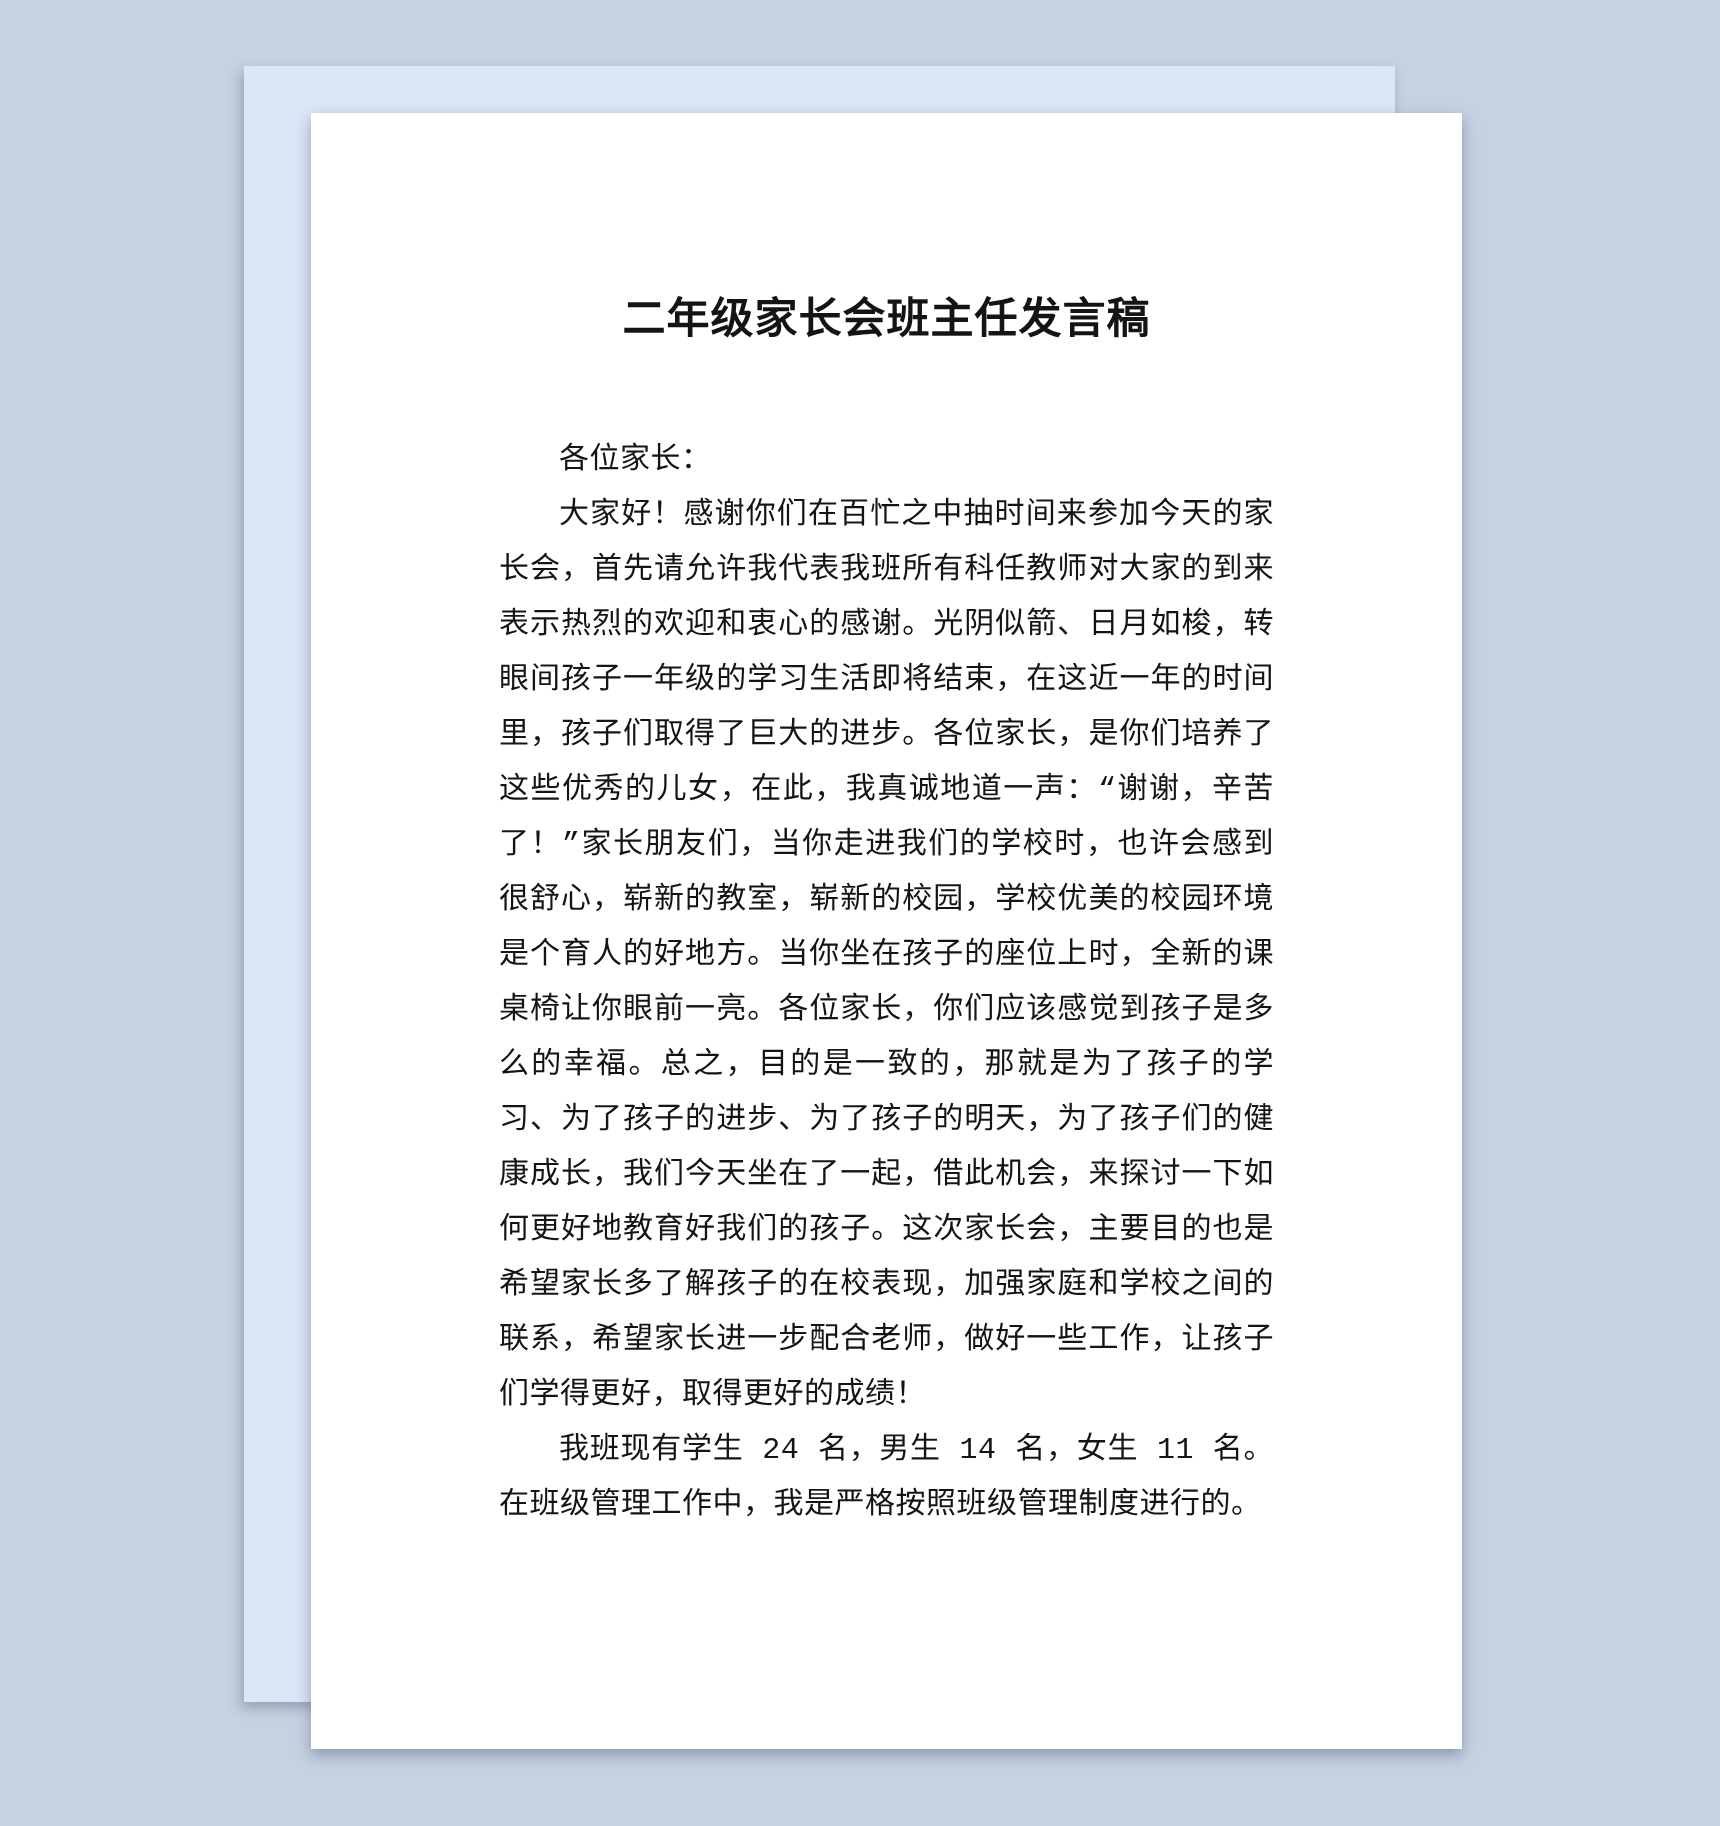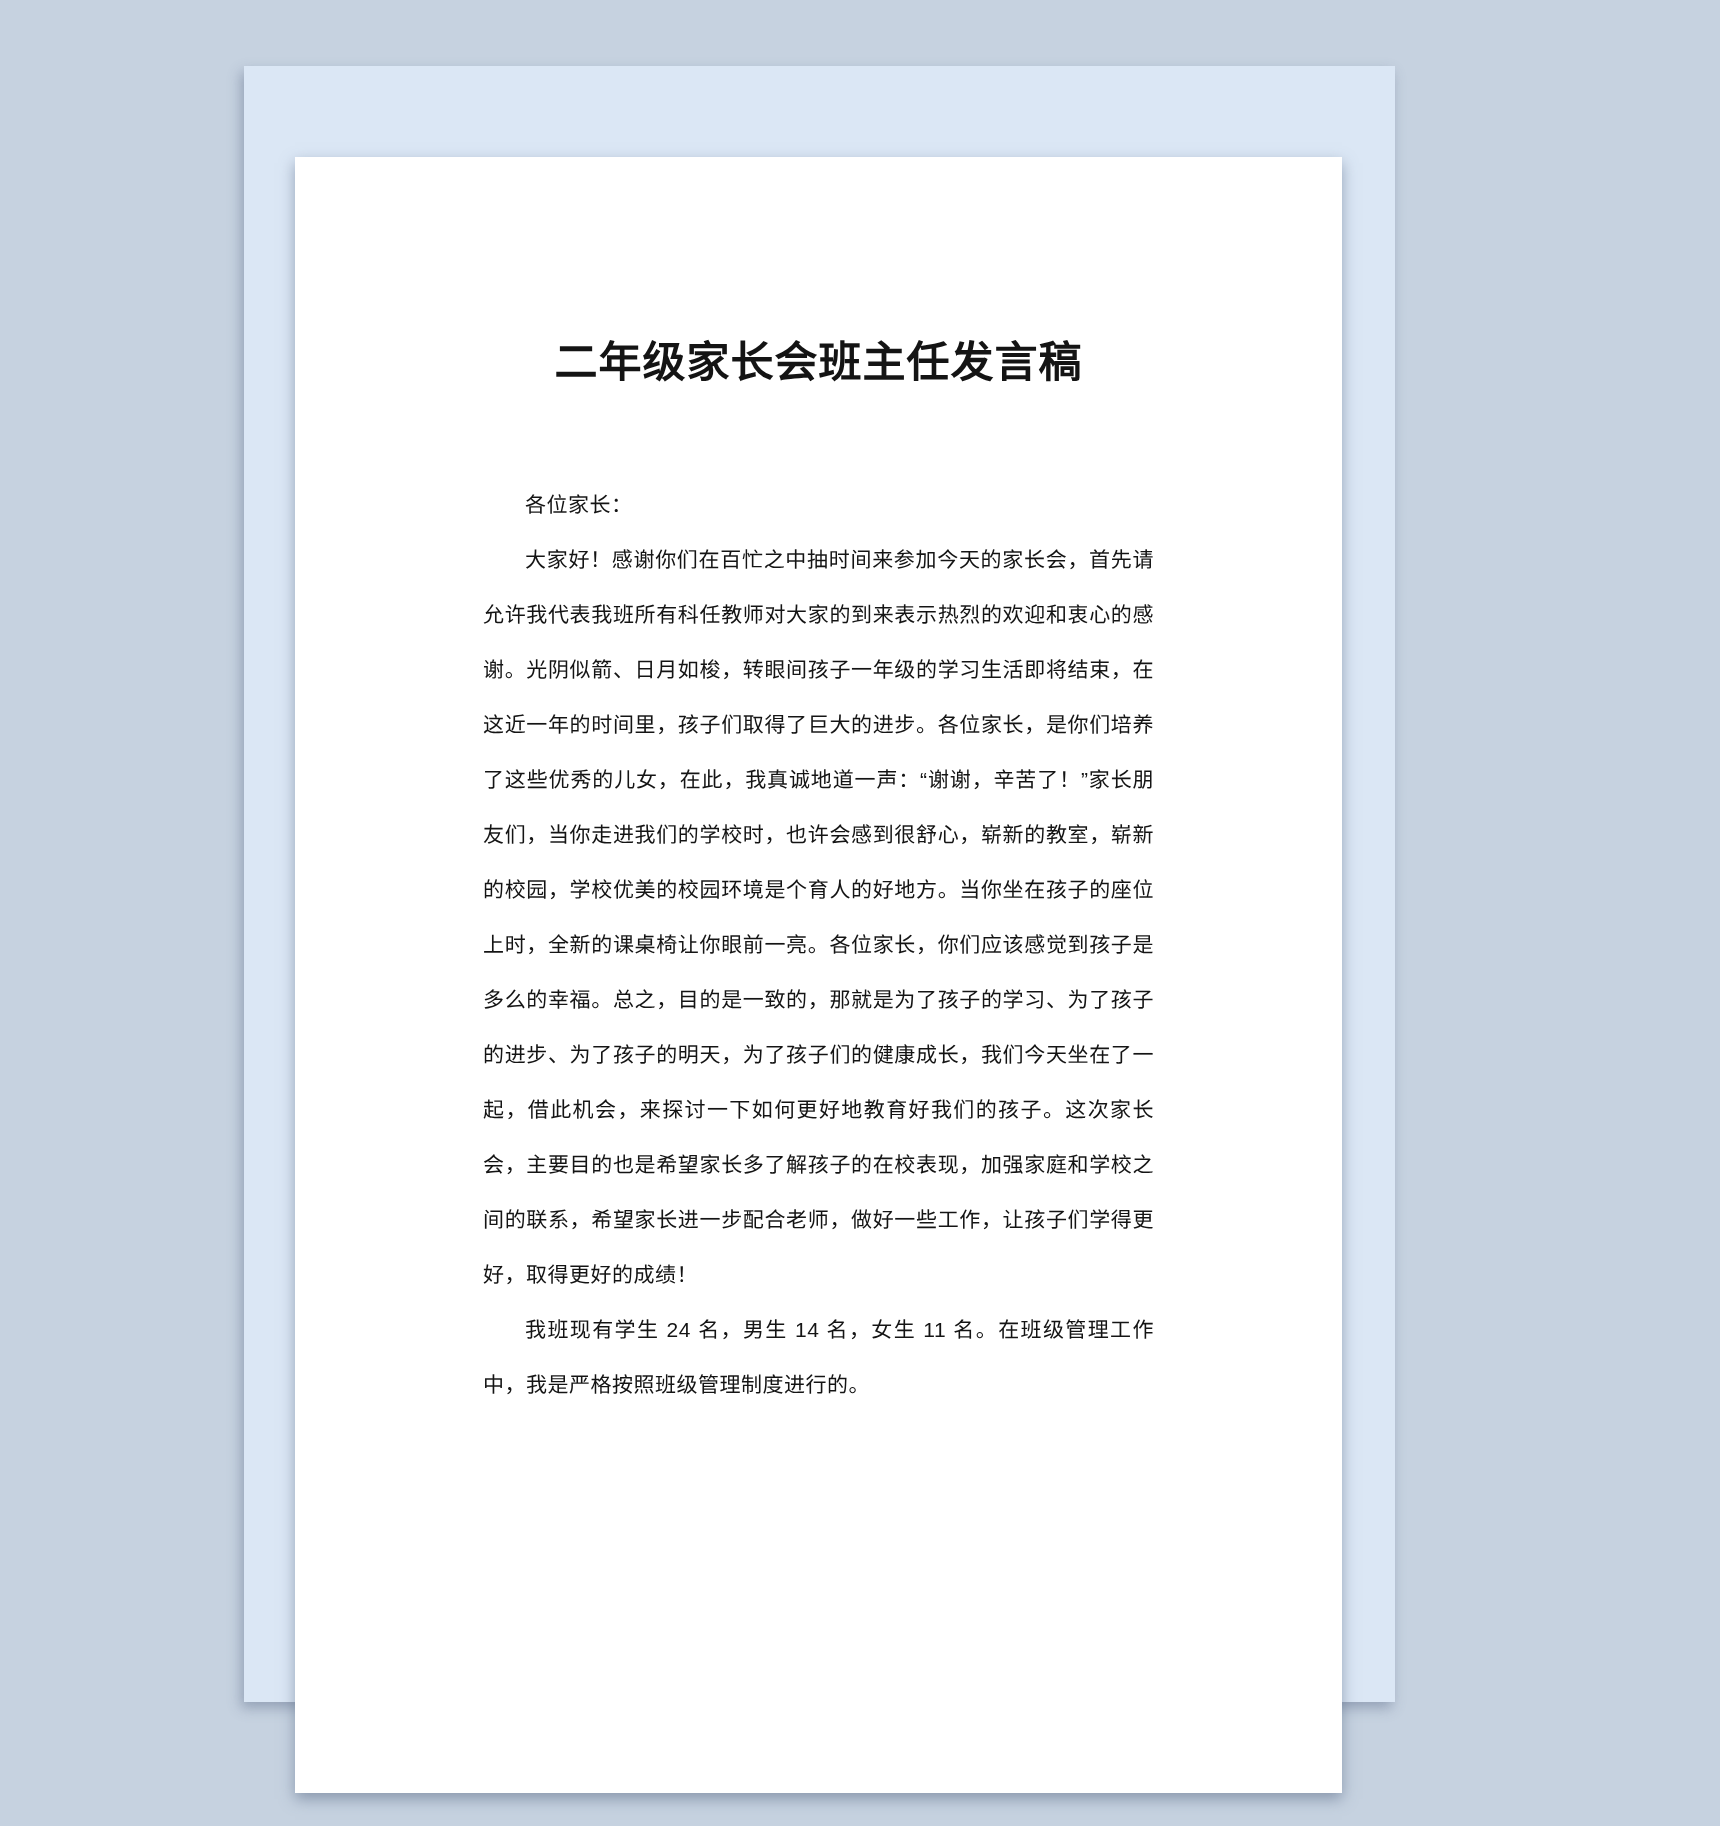--- a/index.html
+++ b/index.html
@@ -23,53 +23,52 @@
     position: absolute;
     left: 244px;
     top: 66px;
     width: 1151px;
     height: 1636px;
     background: var(--back-page, #dbe7f5);
     box-shadow: -3px 6px 12px rgba(88, 104, 132, 0.45);
   }
   .front-page {
     position: absolute;
-    left: 295px;
+    left: 311px;
     top: 113px;
-    width: 1047px;
+    width: 1151px;
     height: 1636px;
     background: var(--front-page, #ffffff);
     box-shadow: 0 6px 14px rgba(88, 104, 132, 0.55);
     box-sizing: border-box;
     padding: 178px 188px 0 188px;
-    margin-top: 44px;
   }
   .doc-title {
     margin: 0;
     text-align: center;
     font-size: 43px;
     font-weight: bold;
     line-height: 56px;
     letter-spacing: 1px;
     color: var(--text, #141414);
     font-family: "Liberation Serif", "DejaVu Serif", serif;
   }
   .doc-body {
     margin-top: 86px;
   }
   .doc-body p {
     margin: 0;
     text-indent: 2em;
-    font-size: 21px;
+    font-size: 30px;
     line-height: 55px;
     text-align: justify;
     text-justify: inter-ideograph;
     letter-spacing: 0.5px;
     color: var(--text, #141414);
-    font-family: Liberation Sans, sans-serif;
+    font-family: Liberation Mono, monospace;
   }
 </style>
 </head>
 <body>
 
 <div class="stage">
 
   <div class="back-page"></div>
 
   <div class="front-page">

